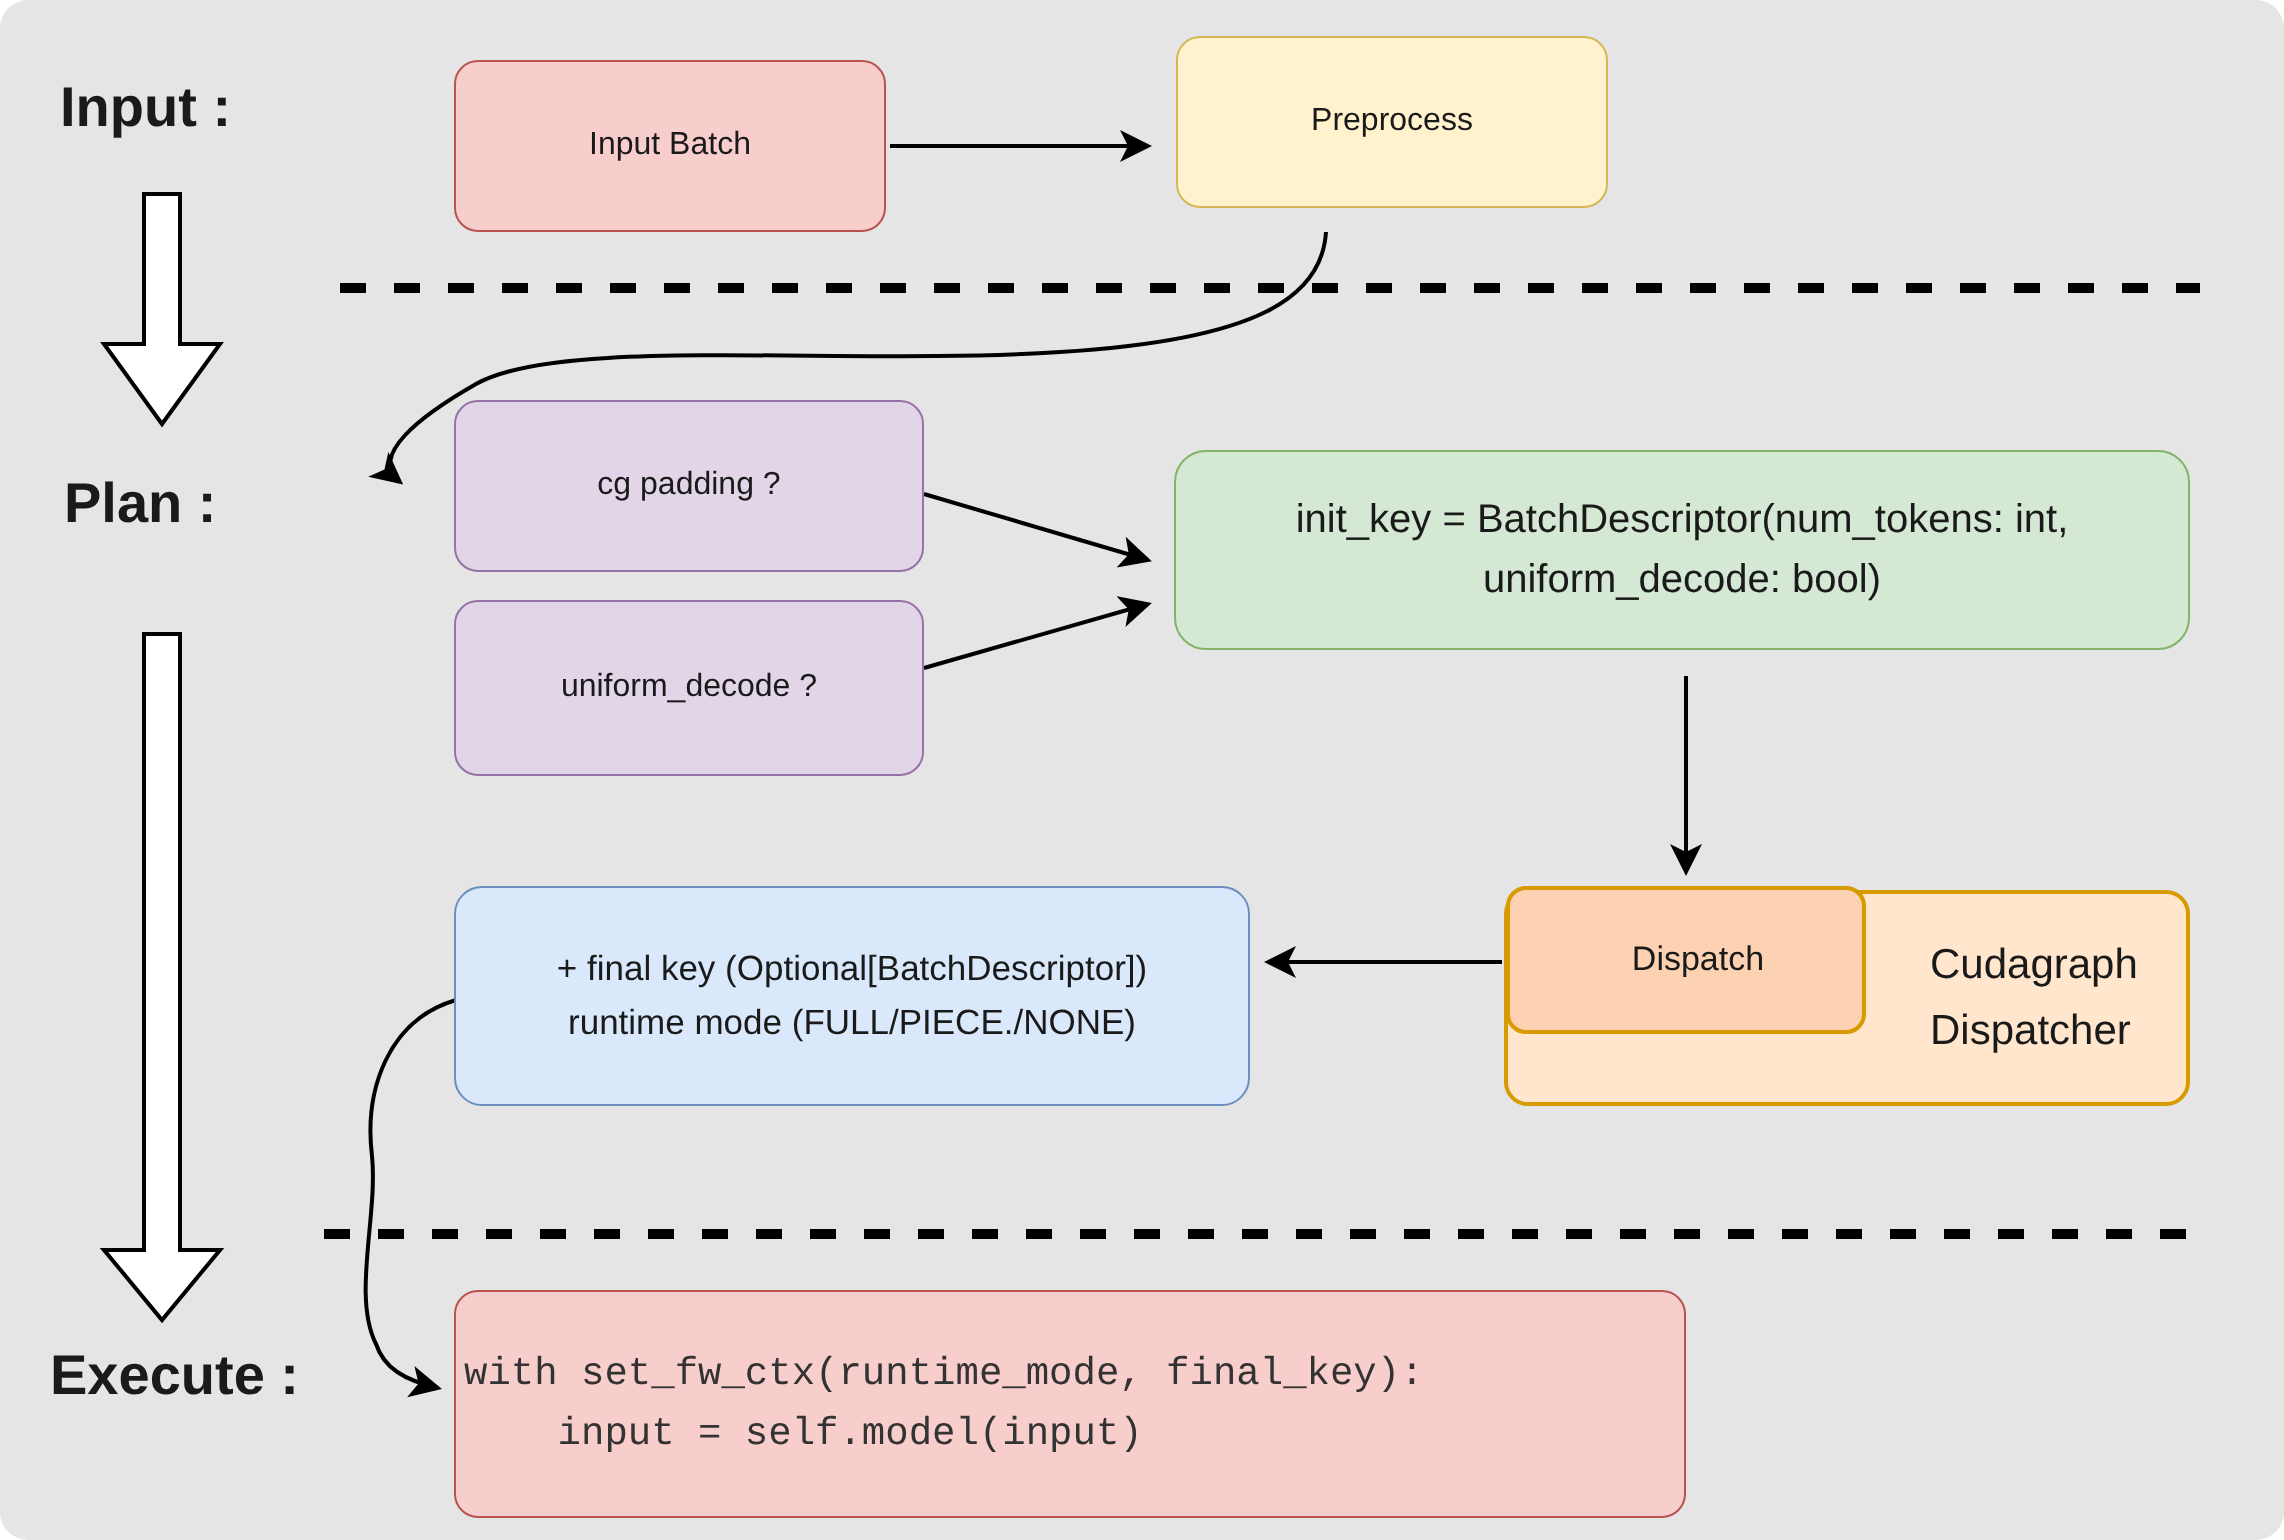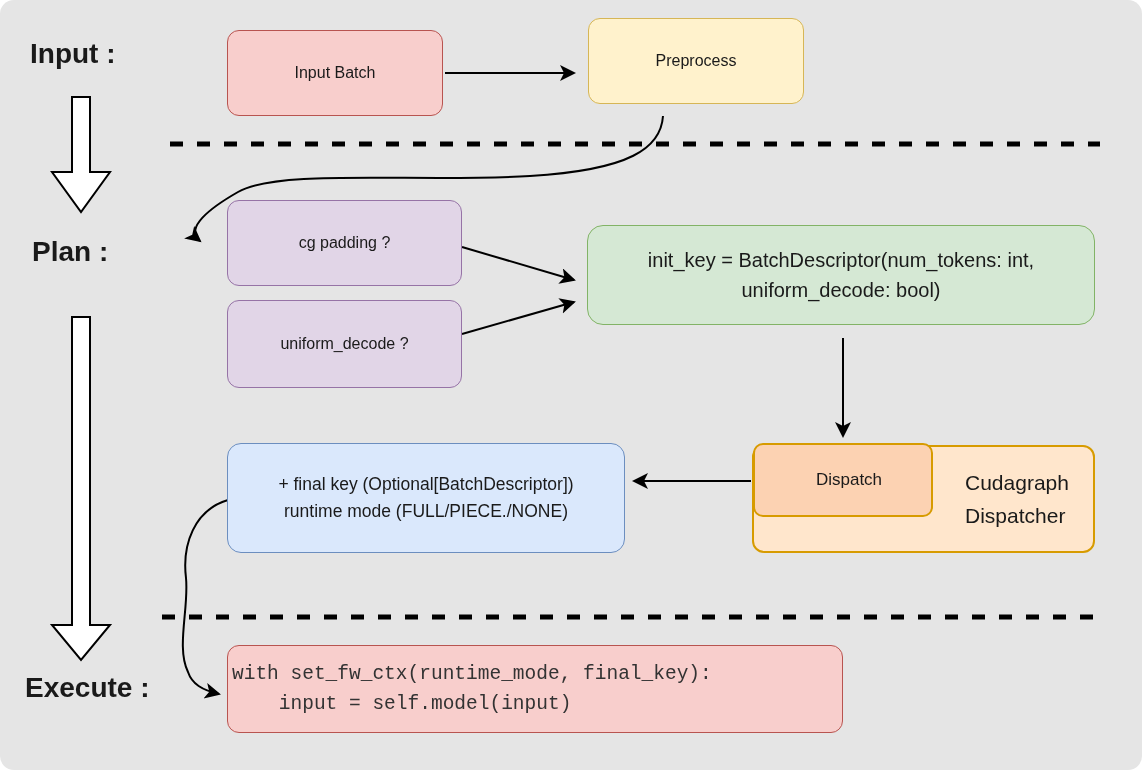--- a/index.html
+++ b/index.html
@@ -46,21 +46,21 @@
 
   #node-input-batch    { left: 227px; top: 30px;  width: 216px; height: 86px; }
   #node-preprocess     { left: 588px; top: 18px;  width: 216px; height: 86px; }
   #node-cg-padding     { left: 227px; top: 200px; width: 235px; height: 86px; }
   #node-uniform-decode { left: 227px; top: 300px; width: 235px; height: 88px; }
   #node-init-key       { left: 587px; top: 225px; width: 508px; height: 100px; font-size: 20px; line-height: 30px; }
   #node-cudagraph      { left: 752px; top: 445px; width: 343px; height: 108px; }
   #node-dispatch       { left: 753px; top: 443px; width: 180px; height: 74px;  font-size: 17px; }
   #node-runtime-mode   { left: 227px; top: 443px; width: 398px; height: 110px; font-size: 17.5px; line-height: 27px; }
   #node-execute-code   {
-    left: 227px; top: 645px; width: 616px; height: 88px;
+    left: 227px; top: 645px; width: 616px; height: 114px;
     align-items: flex-start; justify-content: center; text-align: left;
     font-family: "Liberation Mono", "DejaVu Sans Mono", monospace;
     font-size: 19.5px; line-height: 30px;
     padding-left: 4px;
     color: #333333;
   }
   #node-execute-code .code-line { white-space: pre; }
 
   #cudagraph-label {
     position: absolute;

